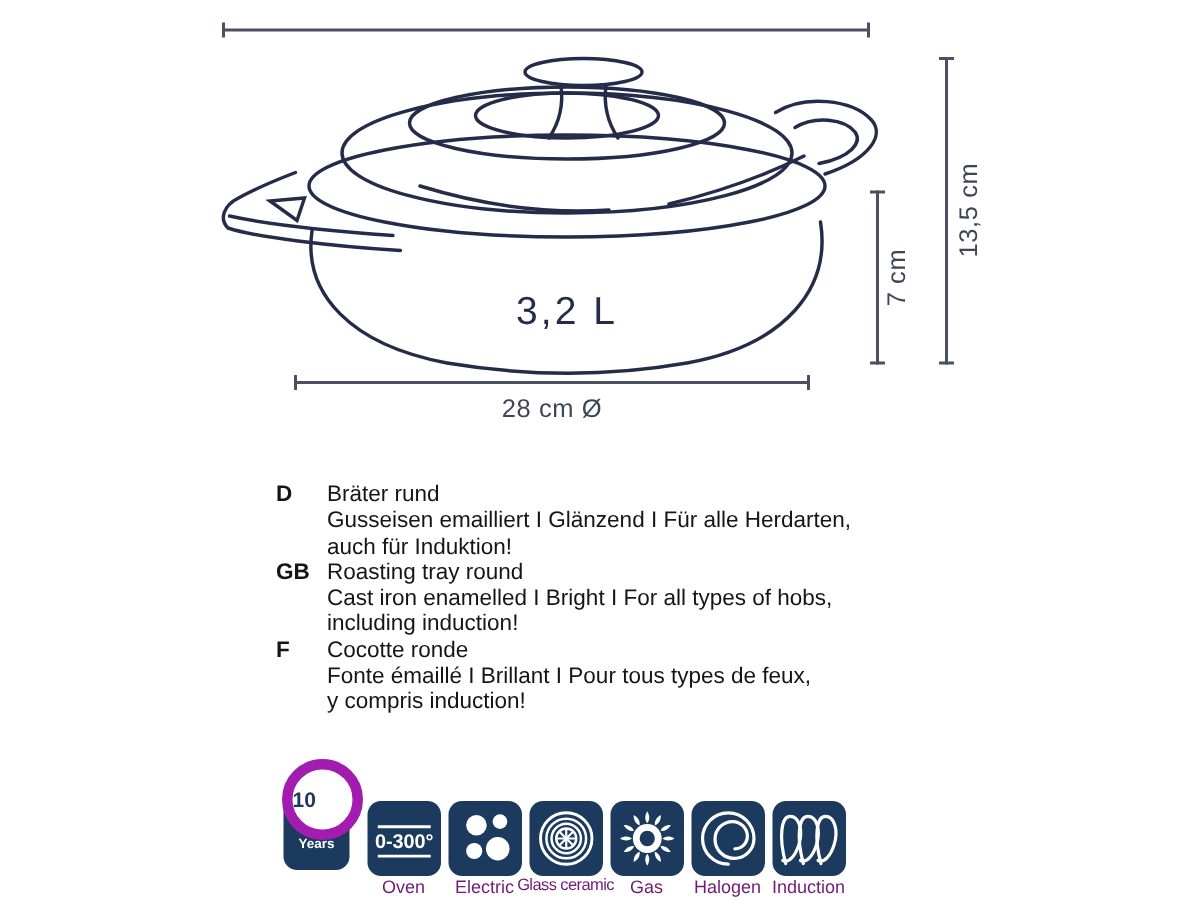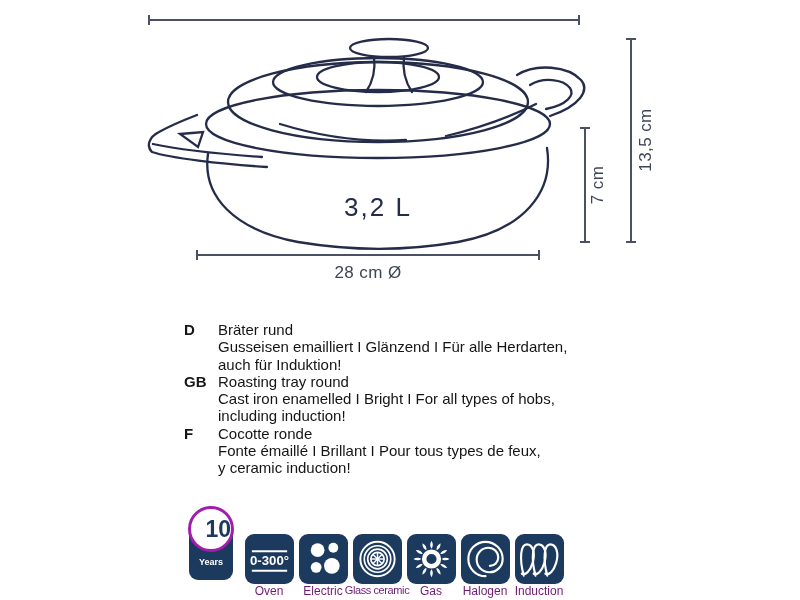--- a/index.html
+++ b/index.html
@@ -21,22 +21,22 @@
 
   
   .desc{position:absolute;left:184px;top:321px;font-size:15px;line-height:17.3px;color:#151515;}
   .drow{display:flex;}
   .dlang{width:34px;font-weight:bold;flex-shrink:0;}
   .dtitle{font-weight:normal;}
 
   
   .badge{position:absolute;left:188px;top:506px;width:46px;height:76px;}
   .badge-square{position:absolute;left:1px;top:14px;width:44px;height:60px;border-radius:9px;background:#1b3a5e;}
-  .badge-circle{position:absolute;left:0;top:0;width:40px;height:40px;border:3px solid #a21caf;border-radius:50%;
-                background:#fff;color:#1b3a5e;font-size:23px;font-weight:bold;text-align:right;line-height:40px;}
+  .badge-circle{position:absolute;left:0;top:0;width:40px;height:40px;border:7px solid #a21caf;border-radius:50%;
+                background:#fff;color:#1b3a5e;font-size:14px;font-weight:bold;text-align:left;line-height:40px;}
   .badge-word{position:absolute;left:0;right:0;text-align:center;color:#fff;font-size:9px;font-weight:bold;}
   .badge-w1{top:51px;}
   .badge-w2{top:62px;margin-left:48px;}
 
   .hob-square{position:absolute;top:534px;width:49px;height:50px;border-radius:9px;background:#1b3a5e;}
   .hob-label{position:absolute;top:584px;width:90px;text-align:center;font-size:12px;color:#701a75;white-space:nowrap;}
   .hob-label.tight{font-size:11px;letter-spacing:-0.4px;}
 </style>
 </head>
 <body>
@@ -95,21 +95,21 @@
         <div class="dtitle">Roasting tray round</div>
         <div>Cast iron enamelled I Bright I For all types of hobs,</div>
         <div>including induction!</div>
       </div>
     </div>
     <div class="drow">
       <div class="dlang">F</div>
       <div>
         <div class="dtitle">Cocotte ronde</div>
         <div>Fonte émaillé I Brillant I Pour tous types de feux,</div>
-        <div>y ceramic induction!</div>
+        <div>y compris induction!</div>
       </div>
     </div>
   </div>
 
   <div class="badge">
     <div class="badge-square"></div>
     <div class="badge-circle">10</div>
     <div class="badge-word badge-w1">Years</div>
     <div class="badge-word badge-w2">Guarantee</div>
   </div>

